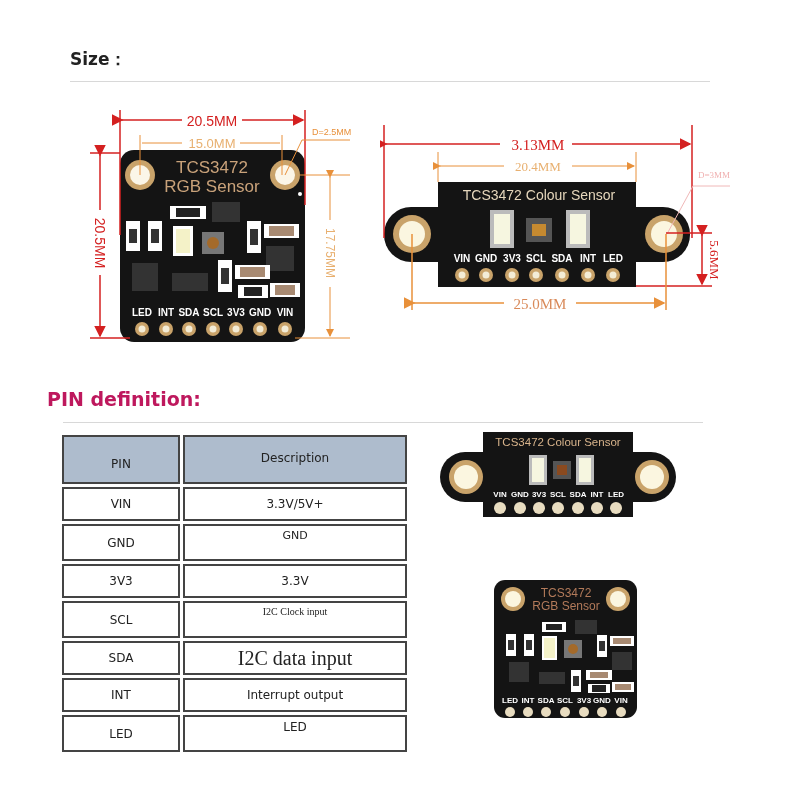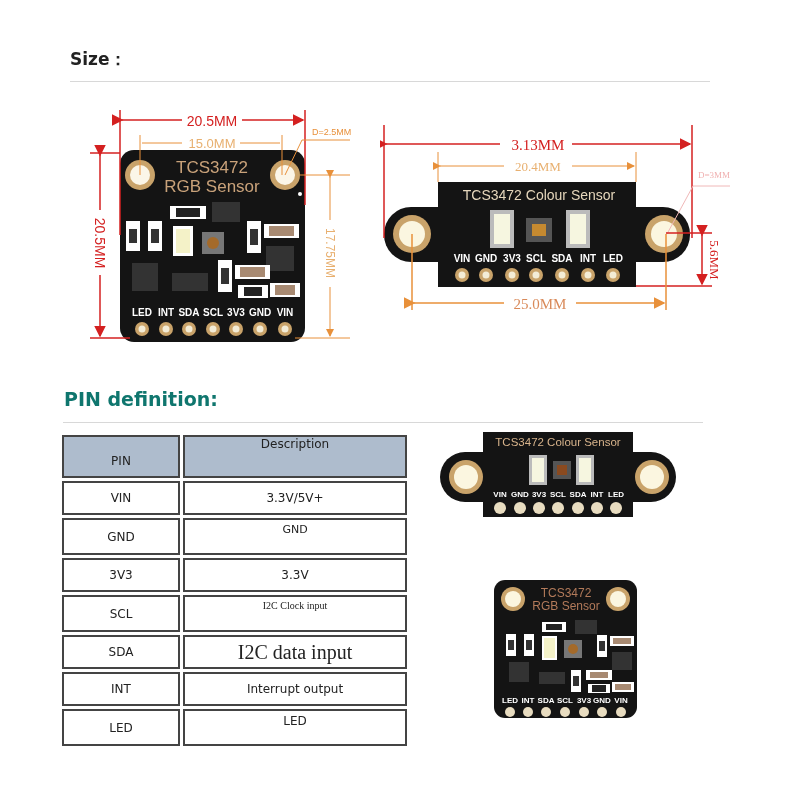--- a/index.html
+++ b/index.html
@@ -1,38 +1,38 @@
 <!DOCTYPE html>
 <html><head>
 <meta charset="utf-8">
 <style>
   html, body { margin: 0; padding: 0; background: #ffffff; }
   body { width: 800px; height: 800px; position: relative; overflow: hidden; font-family: "Liberation Sans", sans-serif; }
   .abs { position: absolute; }
   .h-size { left: 70px; top: 48px; font-size: 17px; font-weight: bold; color: #222; font-family: "DejaVu Sans", sans-serif; text-align: center; }
-  .h-pin { left: 64px; top: 388px; font-size: 19px; font-weight: bold; color: #0f766e; font-family: "DejaVu Sans", sans-serif; }
+  .h-pin { left: 47px; top: 388px; font-size: 19px; font-weight: bold; color: #be185d; font-family: "DejaVu Sans", sans-serif; }
   .rule { height: 1px; background: #d8d8d8; }
   svg text { font-family: "Liberation Sans", sans-serif; }
   .dim-text { font-family: "Liberation Serif", serif; }
 
   table.pins { position: absolute; left: 62px; top: 432px; border-collapse: separate; border-spacing: 3px; margin-left: -3px; }
   table.pins td, table.pins th {
     border: 2px solid #444;
     height: 30px;
     text-align: center;
     font-family: "DejaVu Sans", sans-serif;
     font-size: 12px;
     color: #222;
     font-weight: normal;
     padding: 0;
   }
   table.pins th { background: #aebccd; height: 31px; }
   table.pins .c1 { width: 114px; }
   table.pins .c2 { width: 220px; }
-  table.pins th.c2 { vertical-align: top; padding-top: 0; }
+  table.pins th.c2 { vertical-align: top; padding-top: 14px; }
   table.pins th.c1 { padding-top: 8px; }
   .top-align { vertical-align: top; padding-top: 3px !important; }
 </style>
 </head>
 <body>
 
 <div class="abs h-size">Size：</div>
 <div class="abs rule" style="left:70px; top:81px; width:640px;"></div>
 
 <div class="abs h-pin">PIN definition:</div>

